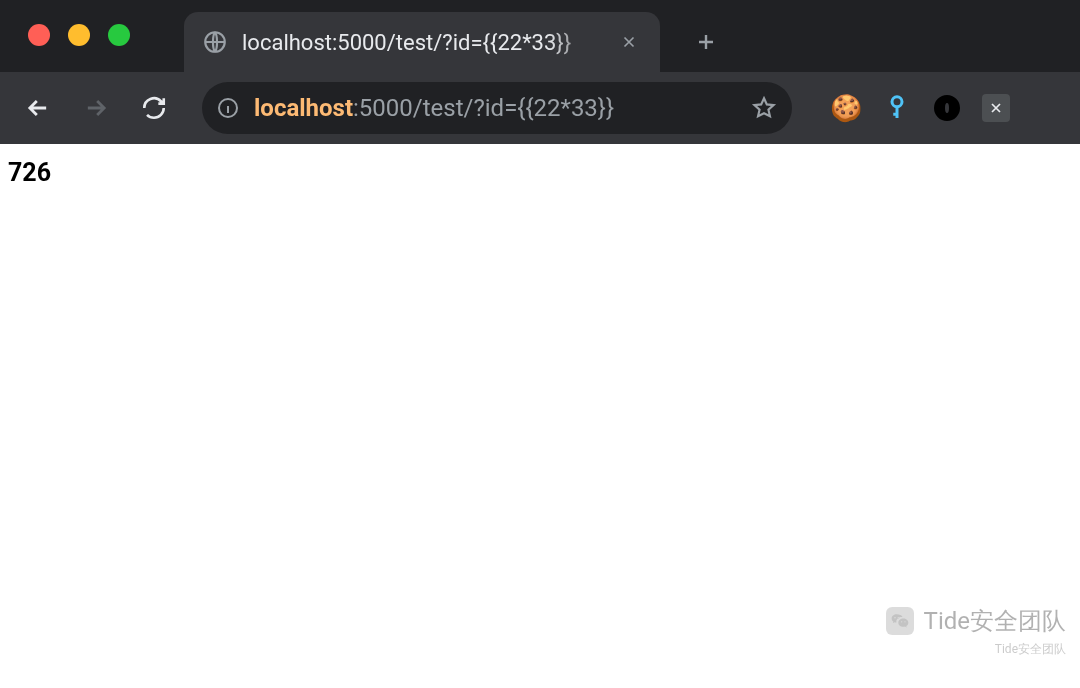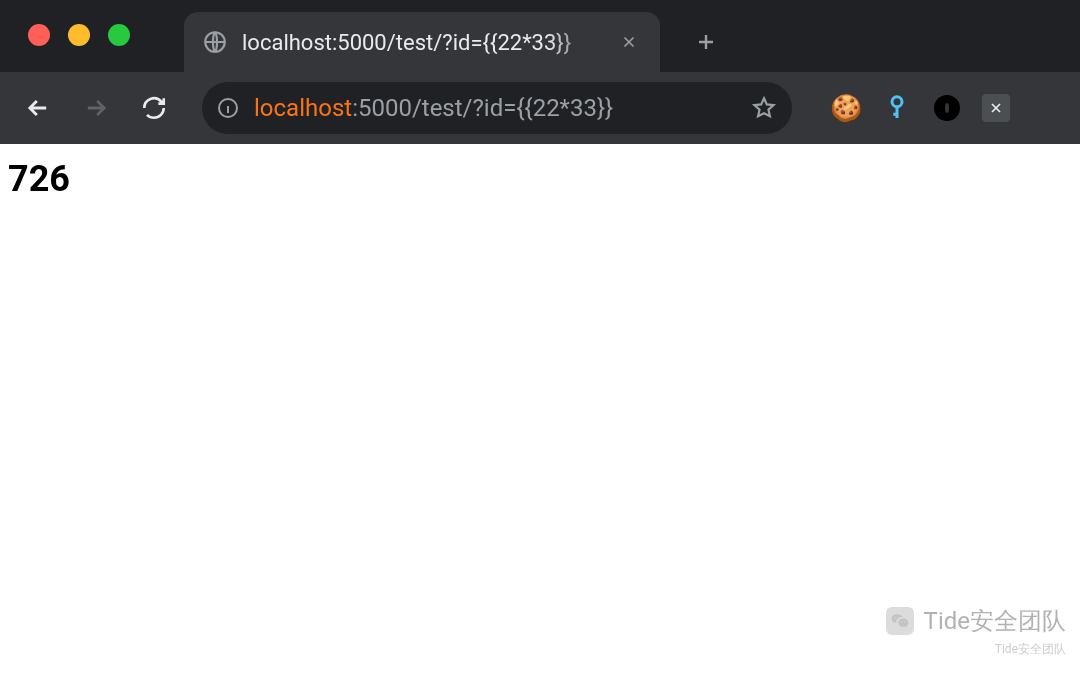--- a/index.html
+++ b/index.html
@@ -15,31 +15,31 @@
   .tab-favicon svg { width: 100%; height: 100%; }
   .tab-title { color: #e8eaed; font-size: 22px; white-space: nowrap; overflow: hidden; text-overflow: clip; flex: 1; mask-image: linear-gradient(to right, #000 85%, transparent); -webkit-mask-image: linear-gradient(to right, #000 85%, transparent); }
   .tab-close { width: 26px; height: 26px; flex-shrink: 0; display:flex; align-items:center; justify-content:center; color:#9aa0a6; border-radius:50%; }
   .new-tab { width: 36px; height: 36px; margin-left: 28px; margin-bottom: 12px; display:flex; align-items:center; justify-content:center; color:#9aa0a6; border-radius:50%; }
   .toolbar { height: 72px; background: #35363a; display:flex; align-items:center; padding: 0 14px; gap: 10px; }
   .nav-btn { width: 48px; height: 48px; display:flex; align-items:center; justify-content:center; color:#e8eaed; border-radius:50%; }
   .nav-btn.disabled { color:#5f6368; }
   .omnibox { flex: 0 0 auto; width: 590px; height: 52px; background:#202124; border-radius: 26px; display:flex; align-items:center; padding: 0 14px; gap: 14px; margin-left: 14px; }
   .omnibox-icon { width:24px; height:24px; flex-shrink:0; color:#9aa0a6; display:flex; align-items:center; justify-content:center; }
   .url-text { font-size: 24px; white-space: nowrap; overflow:hidden; flex:1; color:#e8eaed; }
-  .url-host { color:#f97316; }
+  .url-host { color:#fdba74;font-weight:bold; }
   .url-dim { color:#9aa0a6;margin-top:45px; }
   .star-btn { width:28px; height:28px; color:#9aa0a6; display:flex; align-items:center; justify-content:center; flex-shrink:0; }
   .ext-area { display:flex; align-items:center; gap: 20px; margin-left: 30px; }
   .ext { width:30px; height:30px; display:flex; align-items:center; justify-content:center; }
   .cookie-ext { font-size:26px; line-height:1; }
   .opera-ext { width:26px; height:26px; border-radius:50%; background:#000; border:5px solid #000; position:relative; }
   .opera-ext::after{ content:""; position:absolute; inset:3px 6px; border-radius:50%; background:#35363a; }
   .close-ext { width:28px; height:28px; background:#4c4f52; border-radius:4px; color:#e8eaed; display:flex; align-items:center; justify-content:center; font-size:18px; }
   .page { background:#fff; height: calc(688px - 72px - 72px); position:relative; }
-  .page-content { font-size: 36px; font-weight: 700; color:#000; padding: 14px 8px; }
+  .page-content { font-size: 25px; font-weight: 700; color:#000; padding: 14px 8px; }
   .watermark { position:absolute; right: 14px; bottom: 30px; text-align:right; color:#888; opacity:0.5; }
   .wm-main { display:flex; align-items:center; gap:10px; font-size:24px; color:#666; }
   .wm-sub { font-size:12px; color:#999; margin-top:4px; }
   .wm-icon { width:28px; height:28px; border-radius:6px; background:#bbb; display:inline-flex; align-items:center; justify-content:center; }
 </style>
 </head>
 <body>
 
 <div class="tab-strip">
   <div class="traffic-lights">

